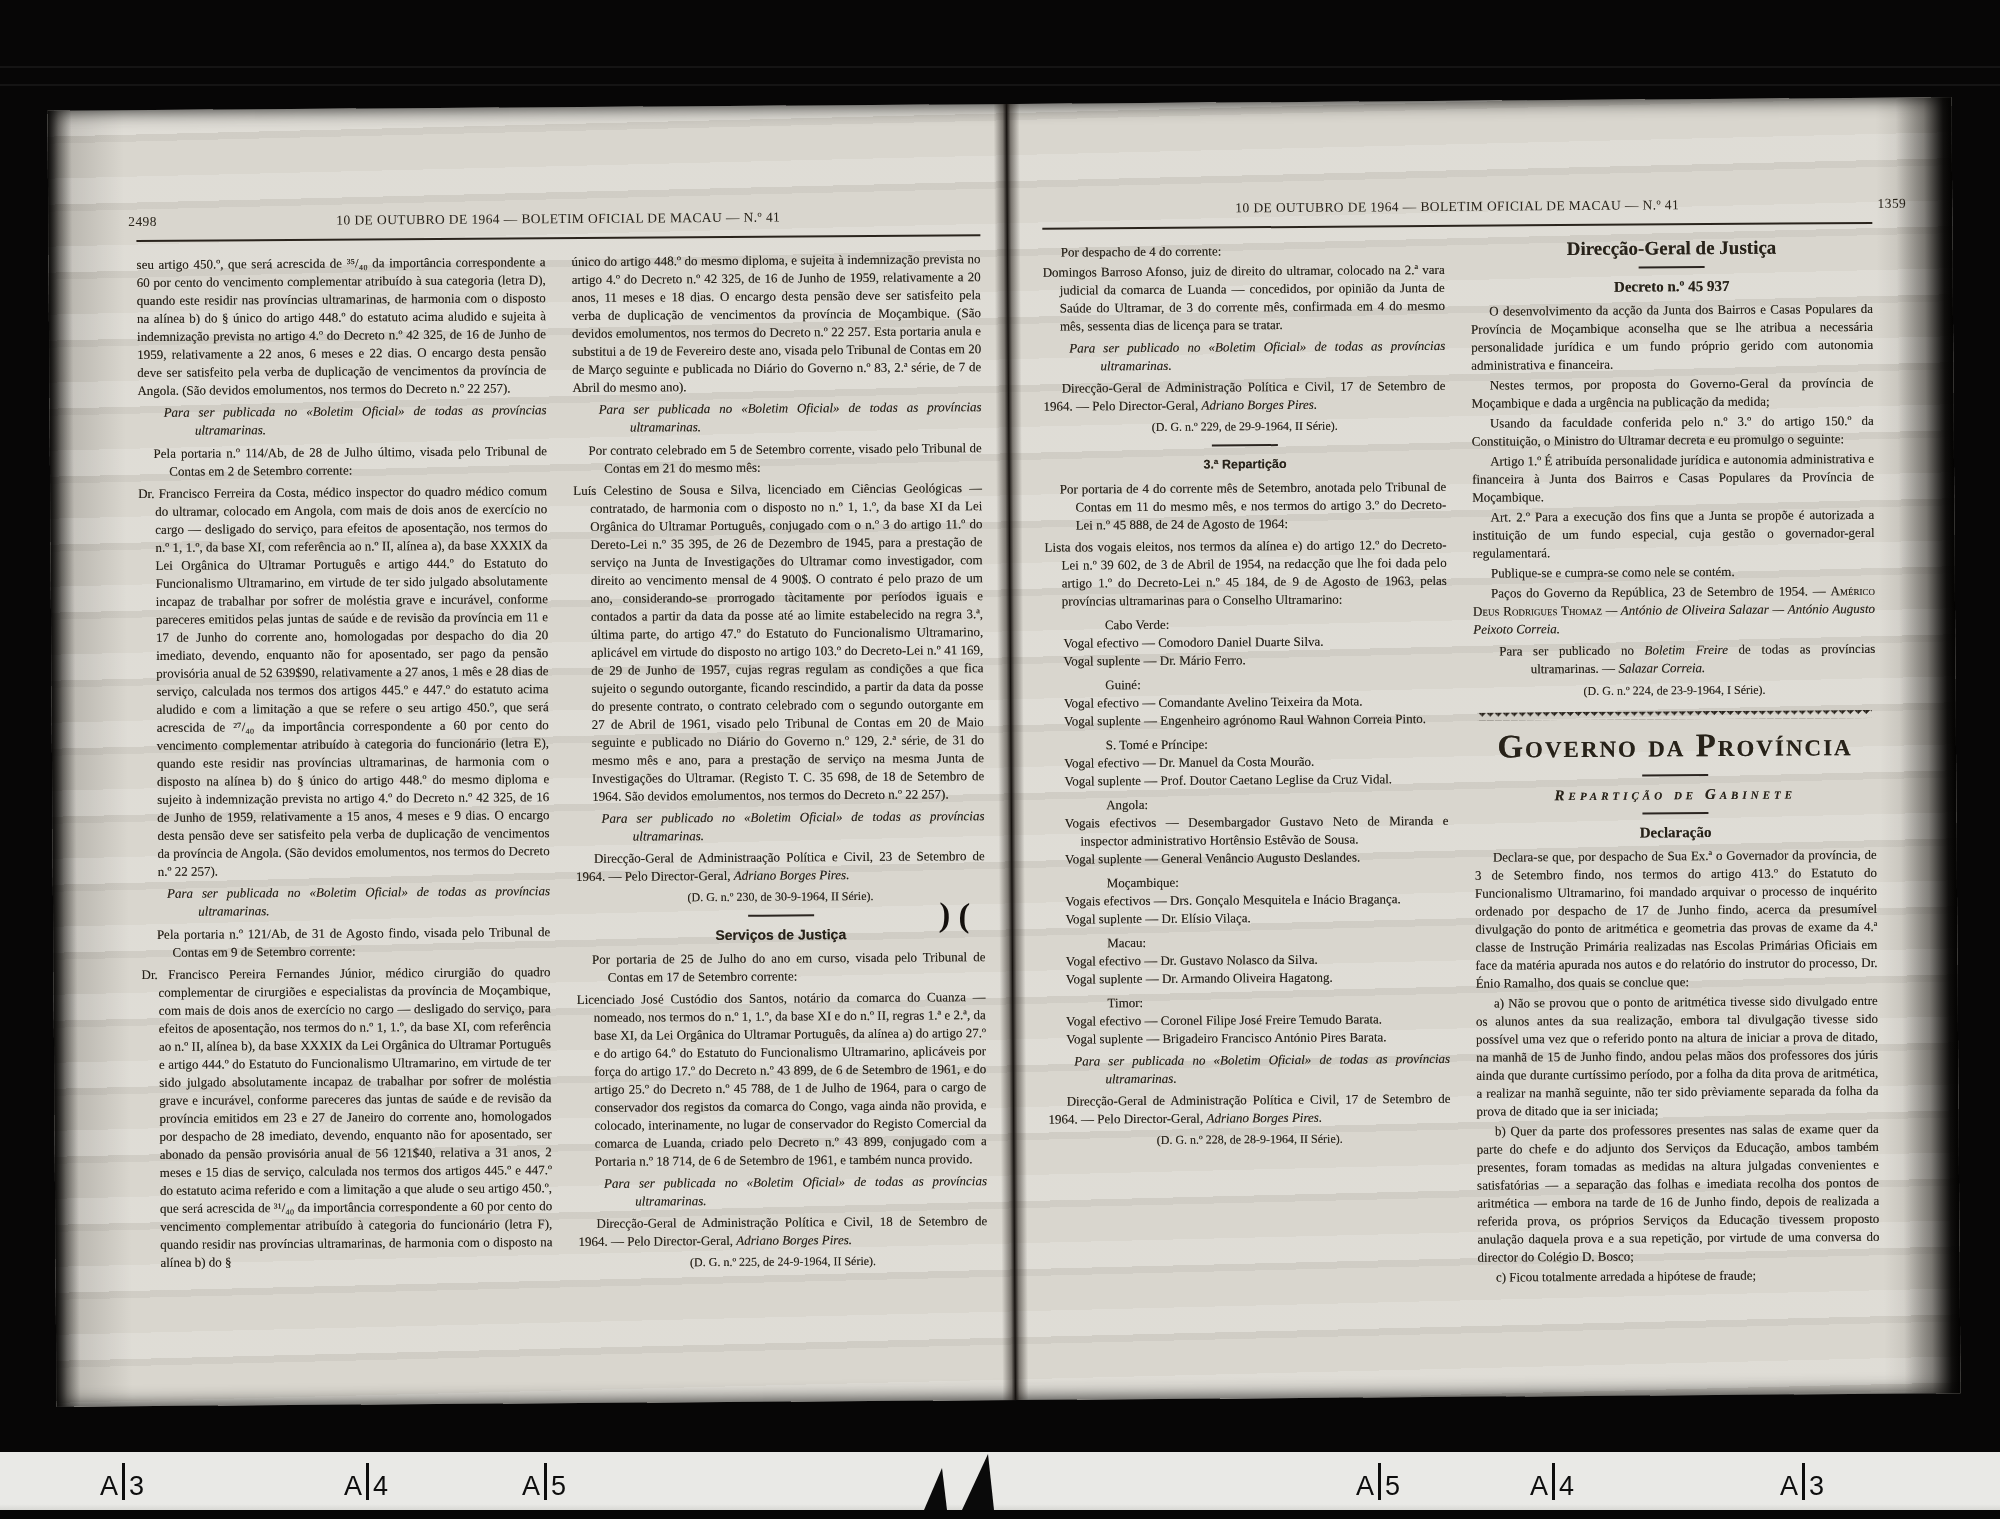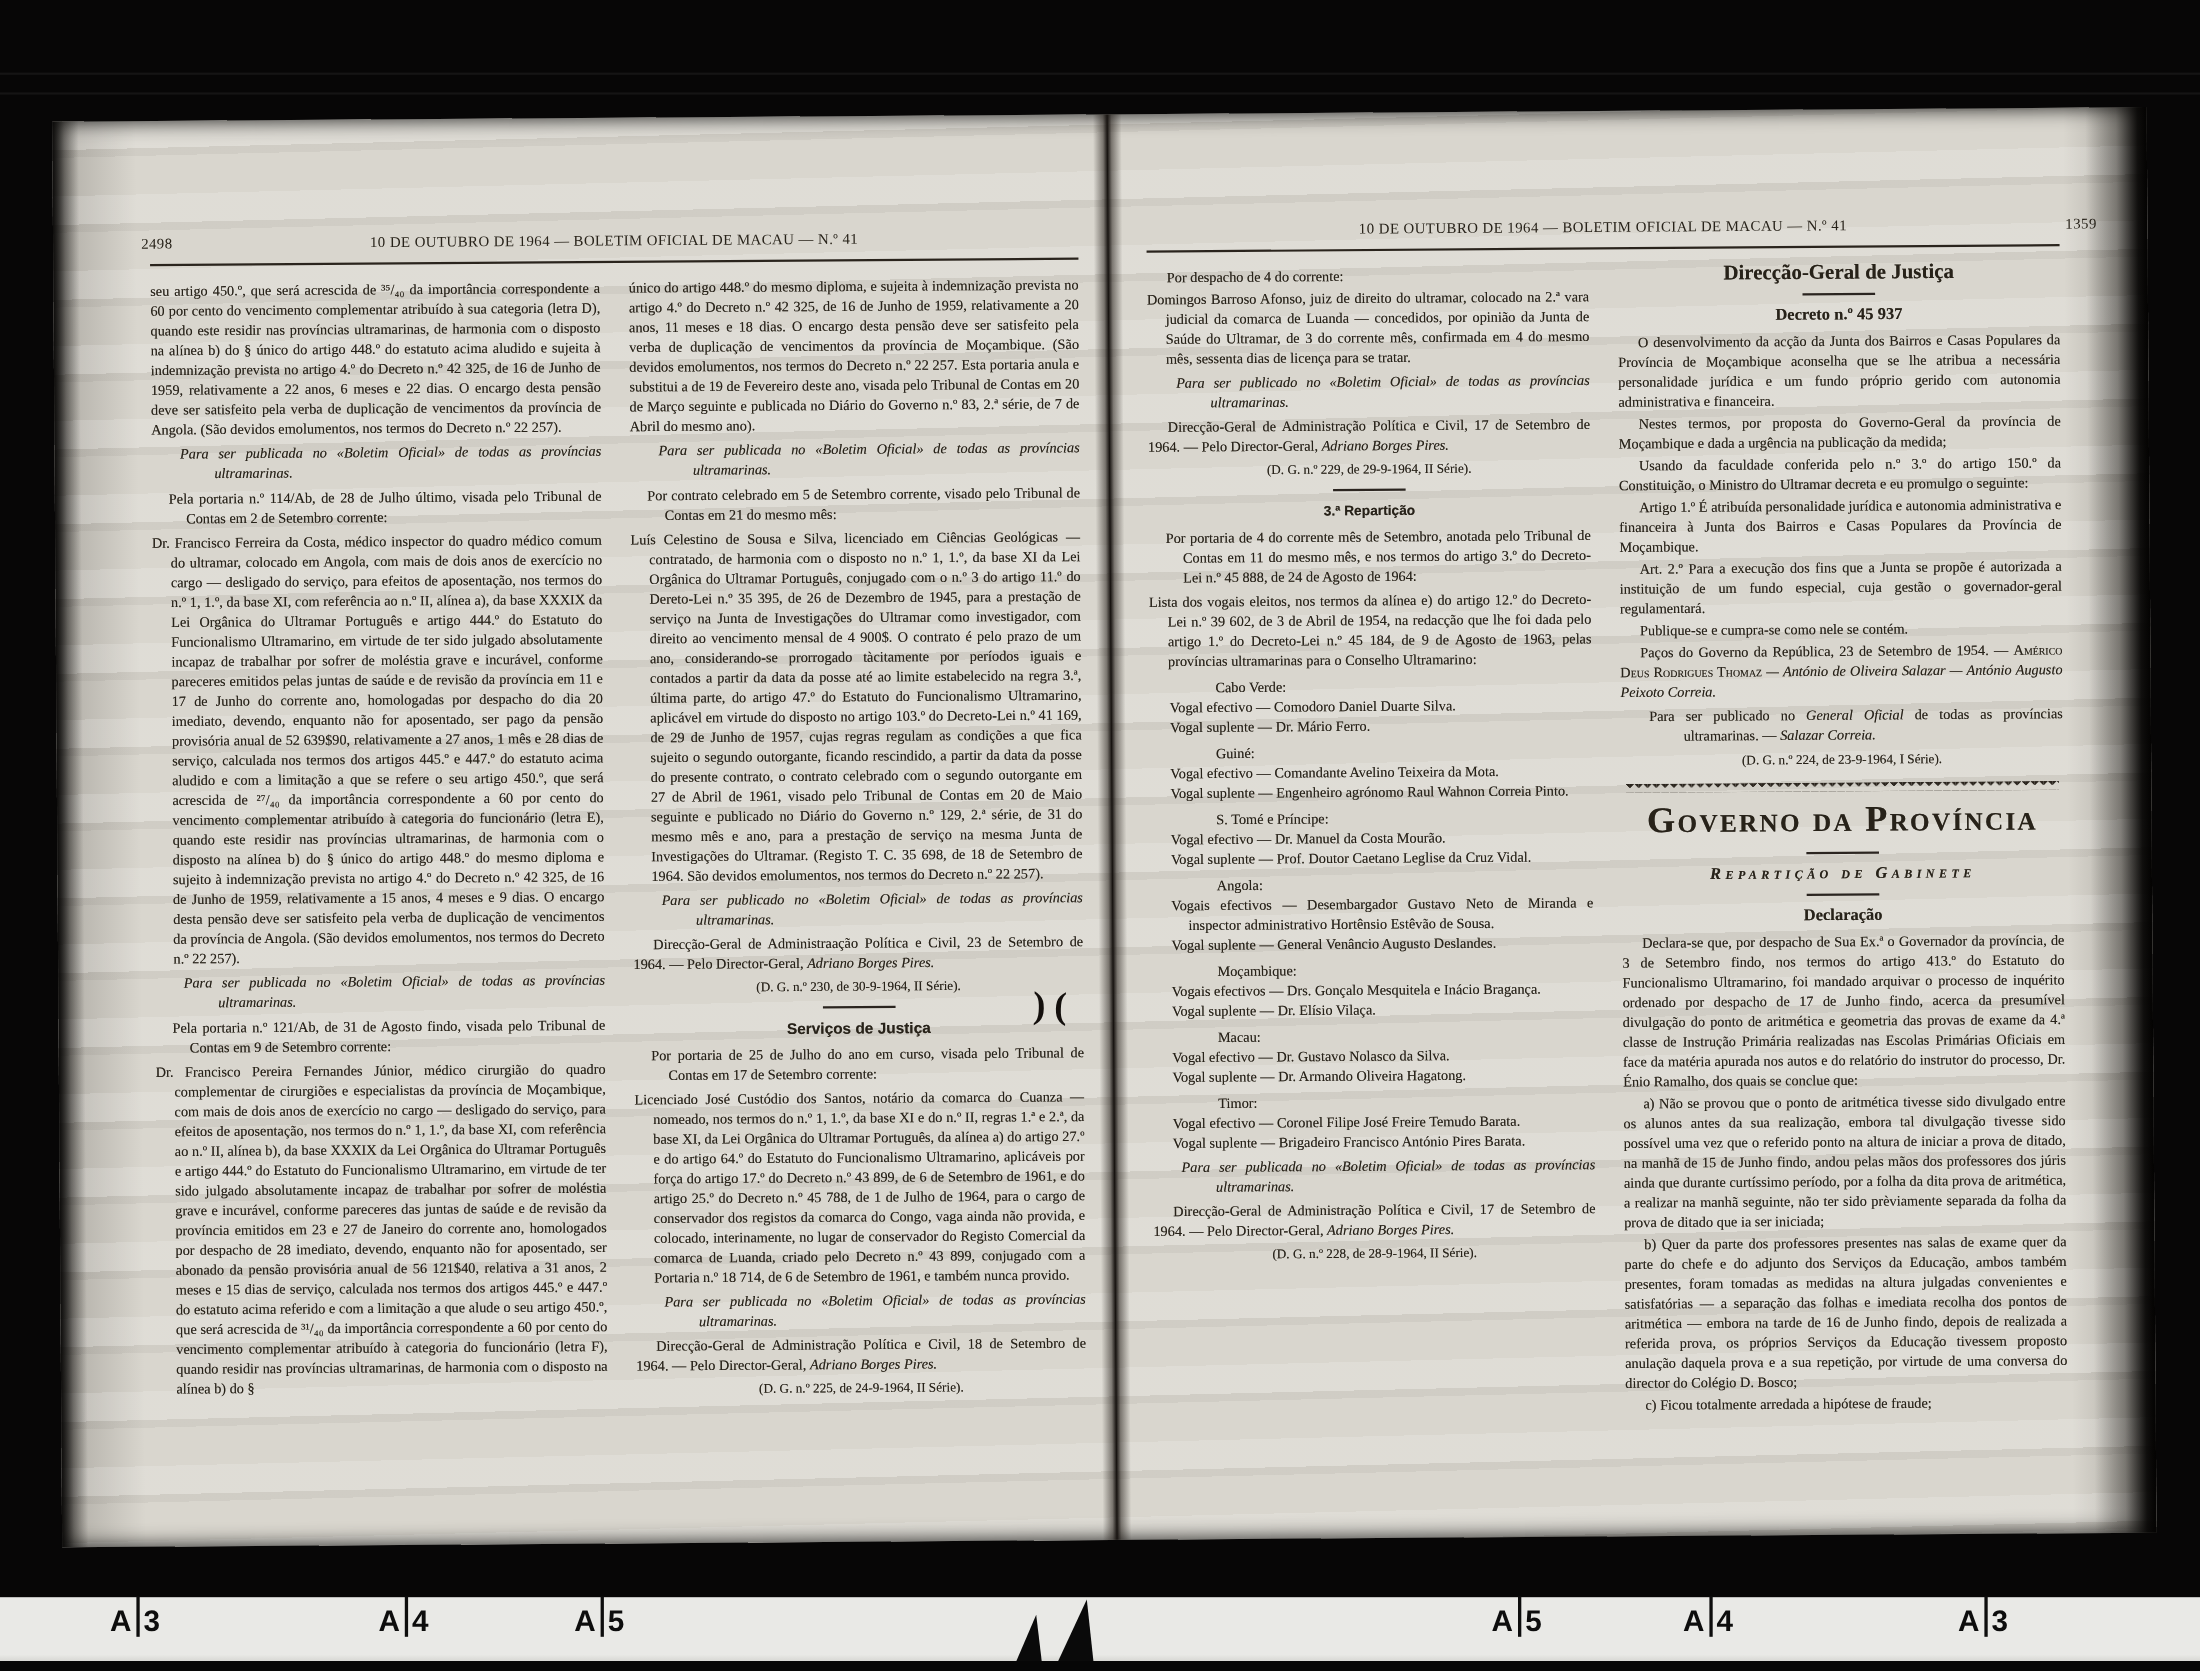--- a/index.html
+++ b/index.html
@@ -81,22 +81,22 @@
       linear-gradient(225deg, #2a241d 25%, transparent 25%) -4px 0/8px 8px;
   }
 
   
   .filmstrip{
     position:absolute;left:0;top:1452px;width:2000px;height:58px;
     background:linear-gradient(180deg,#e9e9e6 0 90%, #d8d8d4);
   }
   .film-bottom{position:absolute;left:0;top:1510px;width:2000px;height:9px;background:#060606;}
   .marker{
-    position:absolute;bottom:20px;
-    font-family:"Liberation Sans",sans-serif;font-weight:bold;font-size:27px;color:#0d0d0d;
+    position:absolute;bottom:8px;
+    font-family:"Liberation Sans",sans-serif;font-weight:normal;font-size:27px;color:#0d0d0d;
     white-space:nowrap;
   }
   .m-bar{display:inline-block;width:3px;height:37px;background:#0d0d0d;vertical-align:-5px;margin:0 4px;}
   .tri{position:absolute;bottom:0;width:0;height:0;}
   .tri.t1{left:924px;border-left:18px solid transparent;border-right:5px solid transparent;border-bottom:42px solid #0a0a0a;}
   .tri.t2{left:962px;border-left:26px solid transparent;border-right:6px solid transparent;border-bottom:56px solid #0a0a0a;}
 </style>
 </head>
 <body>
 
@@ -210,21 +210,21 @@
         <div class="h-serif-lg">Direcção-Geral de Justiça</div>
         <div class="mini-rule"></div>
         <div class="h-serif">Decreto n.º 45 937</div>
         <div class="p">O desenvolvimento da acção da Junta dos Bairros e Casas Populares da Província de Moçambique aconselha que se lhe atribua a necessária personalidade jurídica e um fundo próprio gerido com autonomia administrativa e financeira.</div>
         <div class="p">Nestes termos, por proposta do Governo-Geral da província de Moçambique e dada a urgência na publicação da medida;</div>
         <div class="p">Usando da faculdade conferida pelo n.º 3.º do artigo 150.º da Constituição, o Ministro do Ultramar decreta e eu promulgo o seguinte:</div>
         <div class="p">Artigo 1.º É atribuída personalidade jurídica e autonomia administrativa e financeira à Junta dos Bairros e Casas Populares da Província de Moçambique.</div>
         <div class="p">Art. 2.º Para a execução dos fins que a Junta se propõe é autorizada a instituição de um fundo especial, cuja gestão o governador-geral regulamentará.</div>
         <div class="p">Publique-se e cumpra-se como nele se contém.</div>
         <div class="p"><span>Paços do Governo da República, 23 de Setembro de 1954. — </span><span class="caps">Américo Deus Rodrigues Thomaz</span><i> — António de Oliveira Salazar — António Augusto Peixoto Correia.</i></div>
-        <div class="pub upright"><span>Para ser publicado no </span><i>General Oficial</i><span> de todas as províncias ultramarinas. — </span><i>Salazar Correia.</i></div>
+        <div class="pub upright"><span>Para ser publicado no </span><i>Boletim Freire</i><span> de todas as províncias ultramarinas. — </span><i>Salazar Correia.</i></div>
         <div class="ref">(D. G. n.º 224, de 23-9-1964, I Série).</div>
         <div class="zigzag"></div>
         <div class="display-title">Governo da Província</div>
         <div class="mini-rule"></div>
         <div class="subhead">Repartição de Gabinete</div>
         <div class="mini-rule"></div>
         <div class="h-serif">Declaração</div>
         <div class="p">Declara-se que, por despacho de Sua Ex.ª o Governador da província, de 3 de Setembro findo, nos termos do artigo 413.º do Estatuto do Funcionalismo Ultramarino, foi mandado arquivar o processo de inquérito ordenado por despacho de 17 de Junho findo, acerca da presumível divulgação do ponto de aritmética e geometria das provas de exame da 4.ª classe de Instrução Primária realizadas nas Escolas Primárias Oficiais em face da matéria apurada nos autos e do relatório do instrutor do processo, Dr. Énio Ramalho, dos quais se conclue que:</div>
         <div class="p">a) Não se provou que o ponto de aritmética tivesse sido divulgado entre os alunos antes da sua realização, embora tal divulgação tivesse sido possível uma vez que o referido ponto na altura de iniciar a prova de ditado, na manhã de 15 de Junho findo, andou pelas mãos dos professores dos júris ainda que durante curtíssimo período, por a folha da dita prova de aritmética, a realizar na manhã seguinte, não ter sido prèviamente separada da folha da prova de ditado que ia ser iniciada;</div>
         <div class="p">b) Quer da parte dos professores presentes nas salas de exame quer da parte do chefe e do adjunto dos Serviços da Educação, ambos também presentes, foram tomadas as medidas na altura julgadas convenientes e satisfatórias — a separação das folhas e imediata recolha dos pontos de aritmética — embora na tarde de 16 de Junho findo, depois de realizada a referida prova, os próprios Serviços da Educação tivessem proposto anulação daquela prova e a sua repetição, por virtude de uma conversa do director do Colégio D. Bosco;</div>

